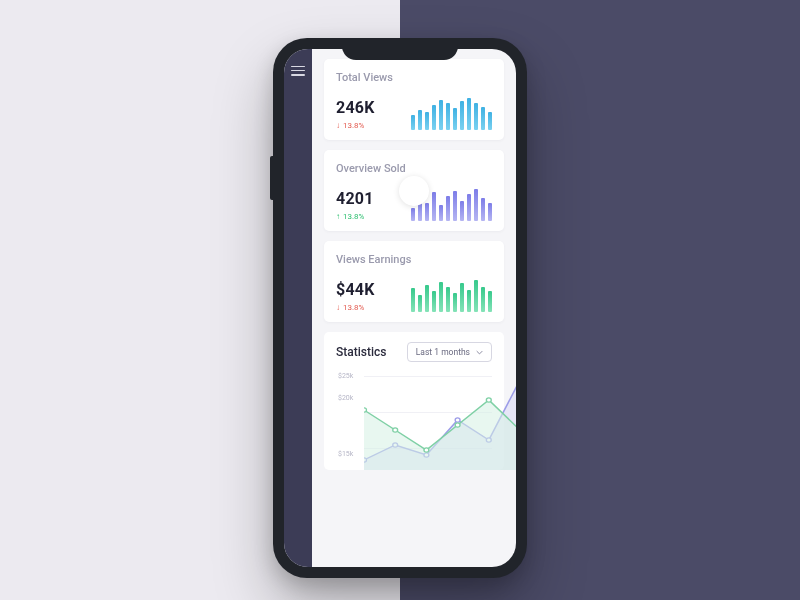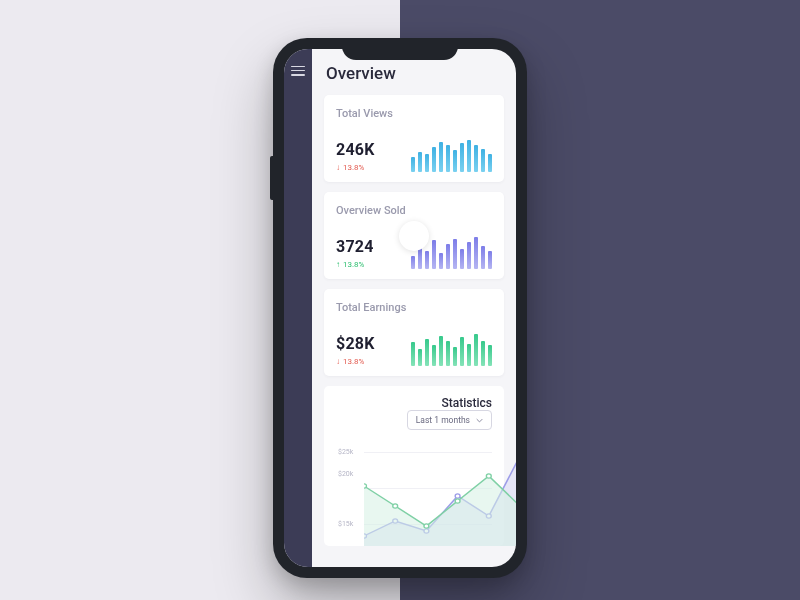--- a/index.html
+++ b/index.html
@@ -50,43 +50,43 @@
   }
   .page-title {
     font-size: 17px; color: #2a2a3c; font-weight: 500; margin: 4px 0 12px 2px;
   }
   .card {
     background: #fff; border-radius: 5px; padding: 12px 12px 10px 12px;
     margin-bottom: 10px;
     box-shadow: 0 1px 3px rgba(60,60,80,.05);
   }
   .card-label { font-size: 11px; color: #9a9aad; font-weight: 500; }
-  .card-row { display: flex; align-items: flex-end; justify-content: space-between; margin-top: 18px; }
+  .card-row { display: flex; align-items: flex-end; justify-content: space-between; margin-top: 12px; }
   .metric { }
   .metric-value { font-size: 16px; font-weight: 700; color: #1f1f30; letter-spacing: .2px; }
   .delta { font-size: 8px; margin-top: 4px; display: flex; align-items: center; gap: 3px; }
   .delta.down { color: #e35b50; }
   .delta.up   { color: #2fbf71; }
   .arrow { font-size: 8px; }
   .spark {
     display: flex; align-items: flex-end; gap: 3px; height: 34px;
   }
   .spark span { width: 4px; border-radius: 1px; }
   .stats-card { background: #fff; border-radius: 5px; padding: 10px 12px 0 12px; }
-  .stats-head { display: flex; justify-content: space-between; align-items: flex-end; flex-direction: column; }
+  .stats-head { display: flex; justify-content: space-between; align-items: center; }
   .stats-title { font-size: 12px; color: #2a2a3c; font-weight: 500; }
   .range-btn {
     border: 1px solid #d7d7e2; border-radius: 4px;
     padding: 4px 8px; font-size: 8.5px; color: #6a6a80;
     display: flex; align-items: center; gap: 6px; cursor: pointer;
     background: #fff;
   }
   .chev { width: 7px; height: 7px; }
   .chev svg { display: block; }
-  .chart-area { position: relative; height: 100px; margin-top: 16px; text-align: center; }
+  .chart-area { position: relative; height: 100px; margin-top: 8px; text-align: center; }
   .ylab { position: absolute; left: 2px; font-size: 7px; color: #b5b5c6; }
   .grid { position: absolute; left: 28px; right: 0; border-top: 1px solid #f0f0f5; }
   .chart-svg { position: absolute; left: 28px; top: 0; right: 0; bottom: 0; }
   .fab {
     position: absolute; top: 50%; left: 50%; transform: translate(-50%,-50%);
     width: 30px; height: 30px; border-radius: 50%;
     background: #fff; box-shadow: 0 1px 6px rgba(0,0,0,.12);
     z-index: 20;
   }
 </style>
@@ -101,21 +101,20 @@
 
     <div class="rail">
       <div class="hamburger">
         <div></div>
           <div></div>
           <div></div>
       </div>
     </div>
 
     <div class="content">
-      <div class="page-title">Overview</div>
 
       <div class="card">
         <div class="card-label">Total Views</div>
         <div class="card-row">
           <div class="metric">
             <div class="metric-value">246K</div>
             <div class="delta down">
               <span class="arrow">↓</span>
               <span>13.8%</span>
             </div>
@@ -135,21 +134,21 @@
               <span style="height: 18.1333px; background: linear-gradient(rgb(63, 177, 227), rgb(122, 209, 240));"></span>
             </div>
         </div>
       </div>
 
       <div class="card" style="position:relative;">
         <div class="fab"></div>
         <div class="card-label">Overview Sold</div>
         <div class="card-row">
           <div class="metric">
-            <div class="metric-value">3724</div>
+            <div class="metric-value">4201</div>
             <div class="delta up">
               <span class="arrow">↑</span>
               <span>13.8%</span>
             </div>
           </div>
           <div class="spark">
               <span style="height: 12.9333px; background: linear-gradient(rgb(125, 125, 232), rgb(181, 181, 242));"></span>
               <span style="height: 21.6px; background: linear-gradient(rgb(125, 125, 232), rgb(181, 181, 242));"></span>
               <span style="height: 18.1333px; background: linear-gradient(rgb(125, 125, 232), rgb(181, 181, 242));"></span>
               <span style="height: 28.5333px; background: linear-gradient(rgb(125, 125, 232), rgb(181, 181, 242));"></span>
@@ -159,24 +158,24 @@
               <span style="height: 19.8667px; background: linear-gradient(rgb(125, 125, 232), rgb(181, 181, 242));"></span>
               <span style="height: 26.8px; background: linear-gradient(rgb(125, 125, 232), rgb(181, 181, 242));"></span>
               <span style="height: 32px; background: linear-gradient(rgb(125, 125, 232), rgb(181, 181, 242));"></span>
               <span style="height: 23.3333px; background: linear-gradient(rgb(125, 125, 232), rgb(181, 181, 242));"></span>
               <span style="height: 18.1333px; background: linear-gradient(rgb(125, 125, 232), rgb(181, 181, 242));"></span>
             </div>
         </div>
       </div>
 
       <div class="card">
-        <div class="card-label">Total Earnings</div>
+        <div class="card-label">Views Earnings</div>
         <div class="card-row">
           <div class="metric">
-            <div class="metric-value">$28K</div>
+            <div class="metric-value">$44K</div>
             <div class="delta down">
               <span class="arrow">↓</span>
               <span>13.8%</span>
             </div>
           </div>
           <div class="spark">
               <span style="height: 23.875px; background: linear-gradient(rgb(55, 201, 140), rgb(133, 227, 184));"></span>
               <span style="height: 17.375px; background: linear-gradient(rgb(55, 201, 140), rgb(133, 227, 184));"></span>
               <span style="height: 27.125px; background: linear-gradient(rgb(55, 201, 140), rgb(133, 227, 184));"></span>
               <span style="height: 20.625px; background: linear-gradient(rgb(55, 201, 140), rgb(133, 227, 184));"></span>
@@ -202,21 +201,21 @@
                   <path d="M1 3 L5 7 L9 3" fill="none" stroke="#8a8aa0" stroke-width="1.4"></path>
                 </svg>
             </span>
           </div>
         </div>
         <div class="chart-area">
           <div class="ylab" style="top:2px">$25k</div>
           <div class="grid" style="top:6px"></div>
           <div class="ylab" style="top:24px">$20k</div>
           <div class="grid" style="top:42px"></div>
-          <div class="ylab" style="top:74px">$15k</div>
+          <div class="ylab" style="top:80px">$15k</div>
           <div class="grid" style="top:78px"></div>
           <svg class="chart-svg" id="stats-svg" width="100%" height="100" preserveAspectRatio="none" viewBox="0 0 140 100">
               <path d="M0,100 L 0,90 28,75 56,85 84,50 112,70 140,10 L140,100 Z" fill="#d9d9f6" opacity="0.55"></path>
               <polyline points="0,90 28,75 56,85 84,50 112,70 140,10" fill="none" stroke="#9d9de8" stroke-width="1.4"></polyline>
               <circle cx="0" cy="90" r="2.2" fill="#fff" stroke="#9d9de8" stroke-width="1.2"></circle>
               <circle cx="28" cy="75" r="2.2" fill="#fff" stroke="#9d9de8" stroke-width="1.2"></circle>
               <circle cx="56" cy="85" r="2.2" fill="#fff" stroke="#9d9de8" stroke-width="1.2"></circle>
               <circle cx="84" cy="50" r="2.2" fill="#fff" stroke="#9d9de8" stroke-width="1.2"></circle>
               <circle cx="112" cy="70" r="2.2" fill="#fff" stroke="#9d9de8" stroke-width="1.2"></circle>
               <circle cx="140" cy="10" r="2.2" fill="#fff" stroke="#9d9de8" stroke-width="1.2"></circle>

